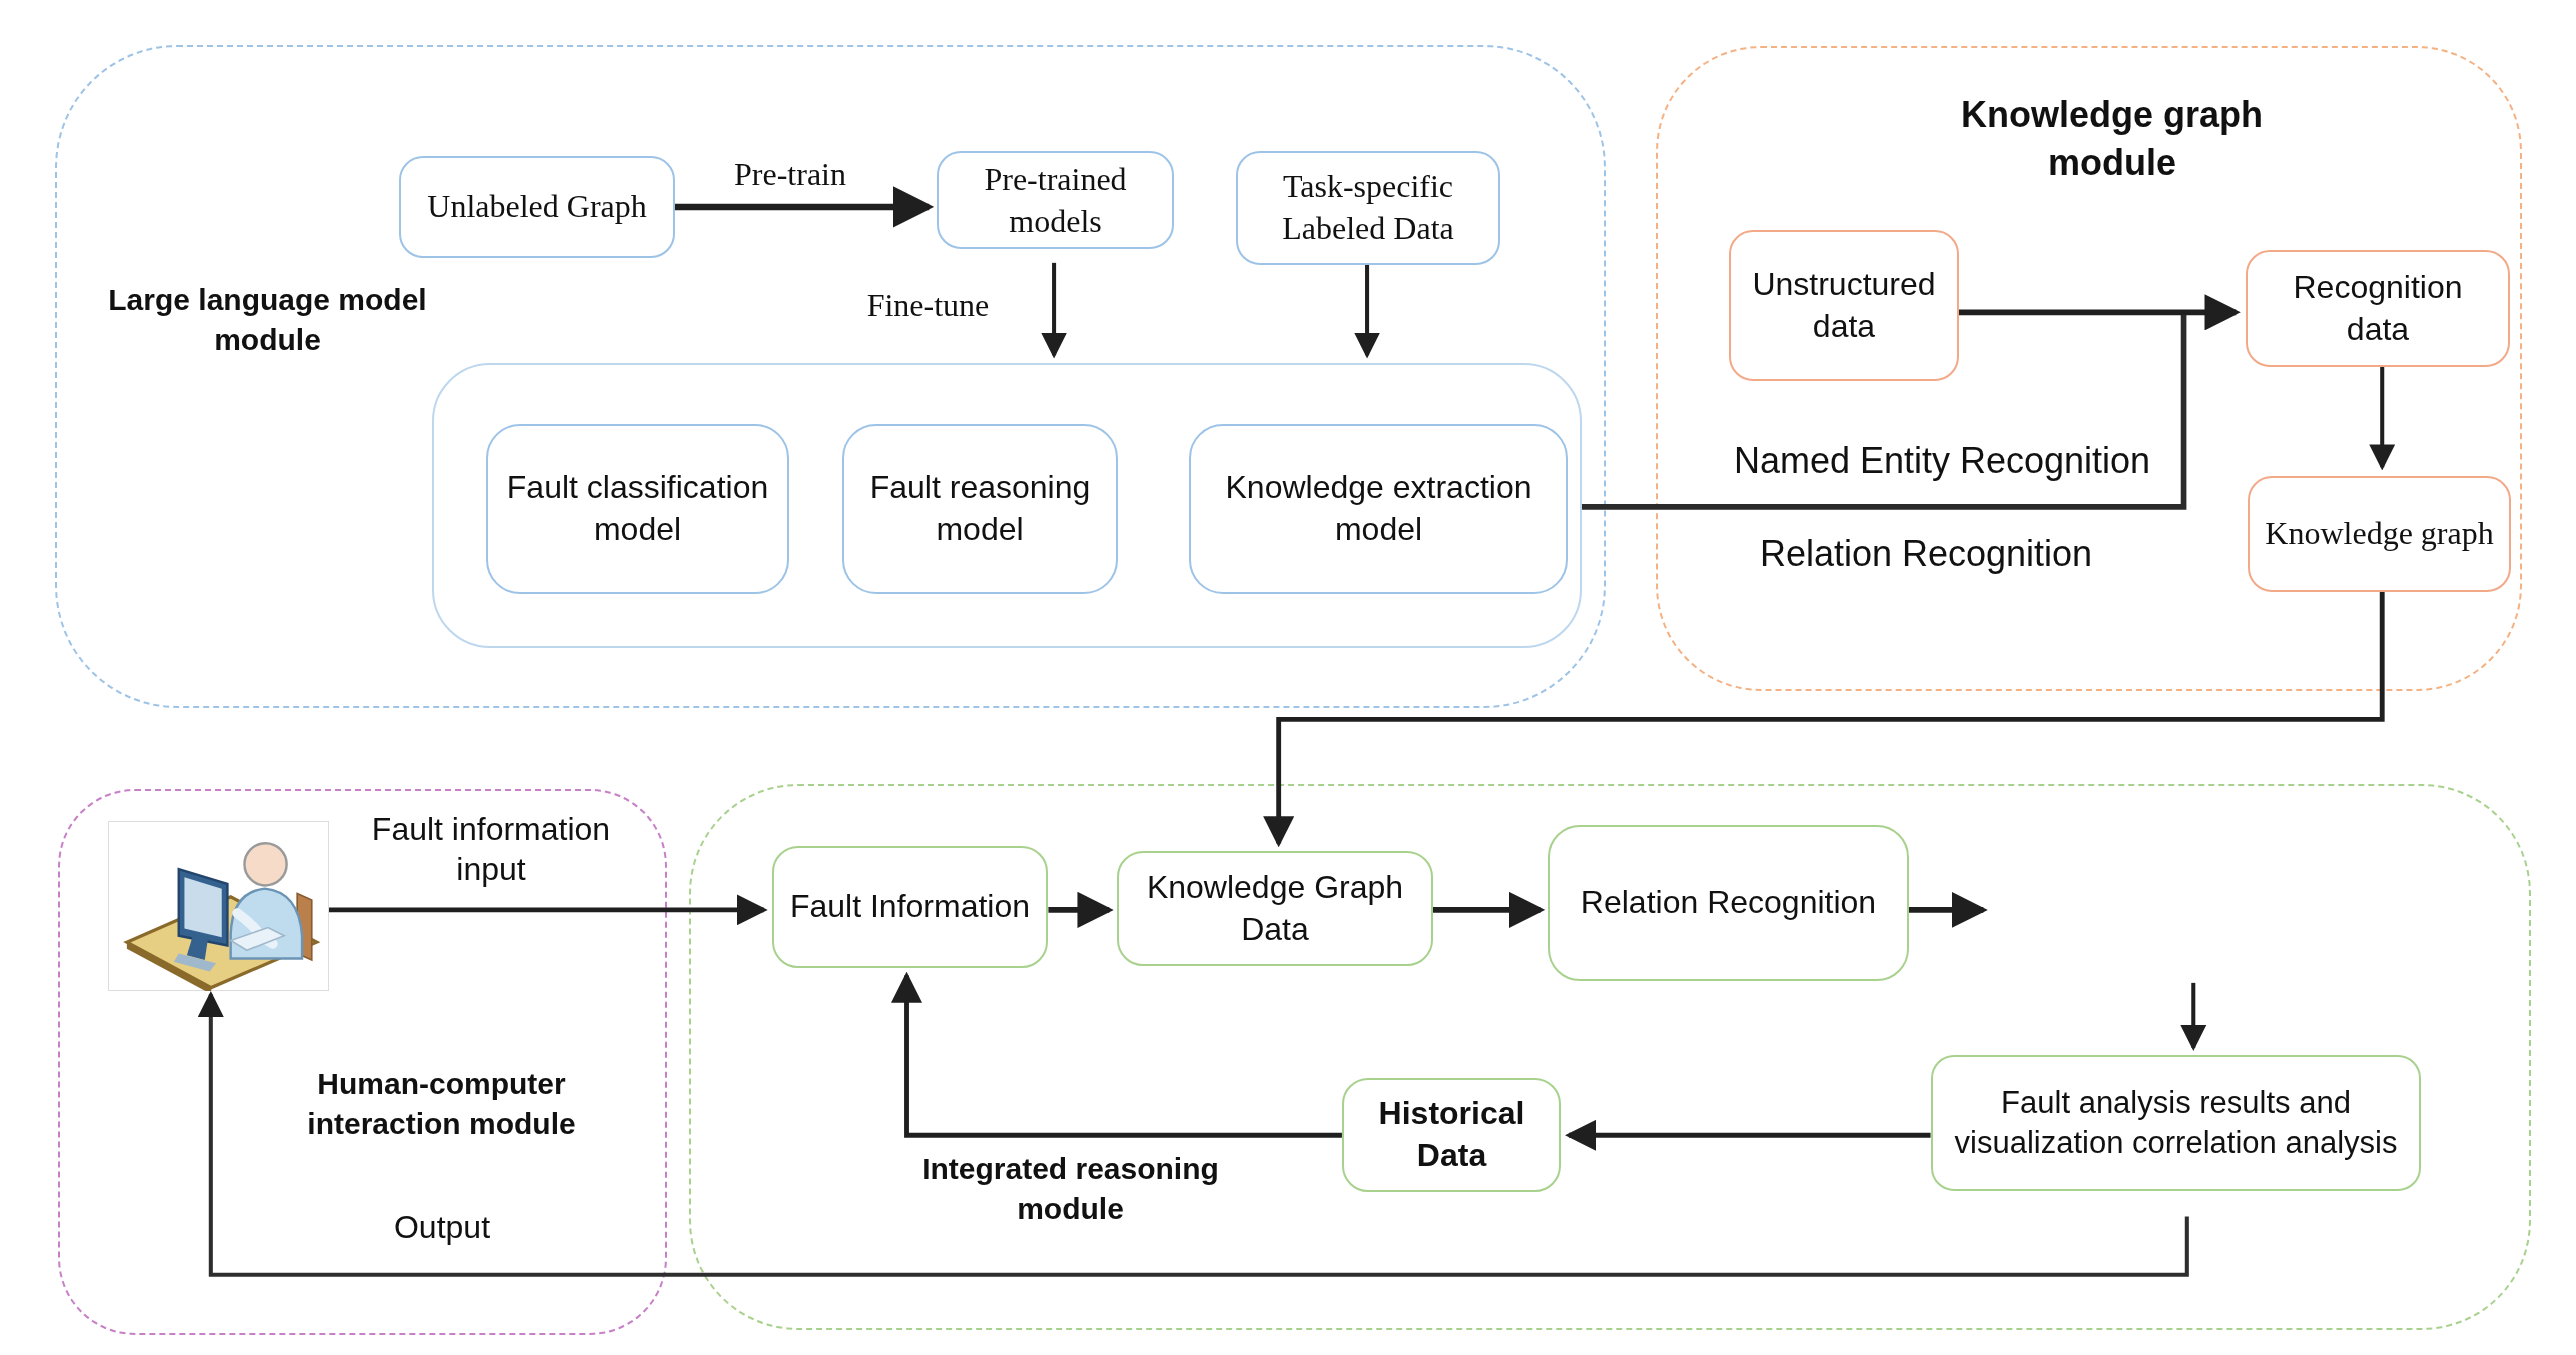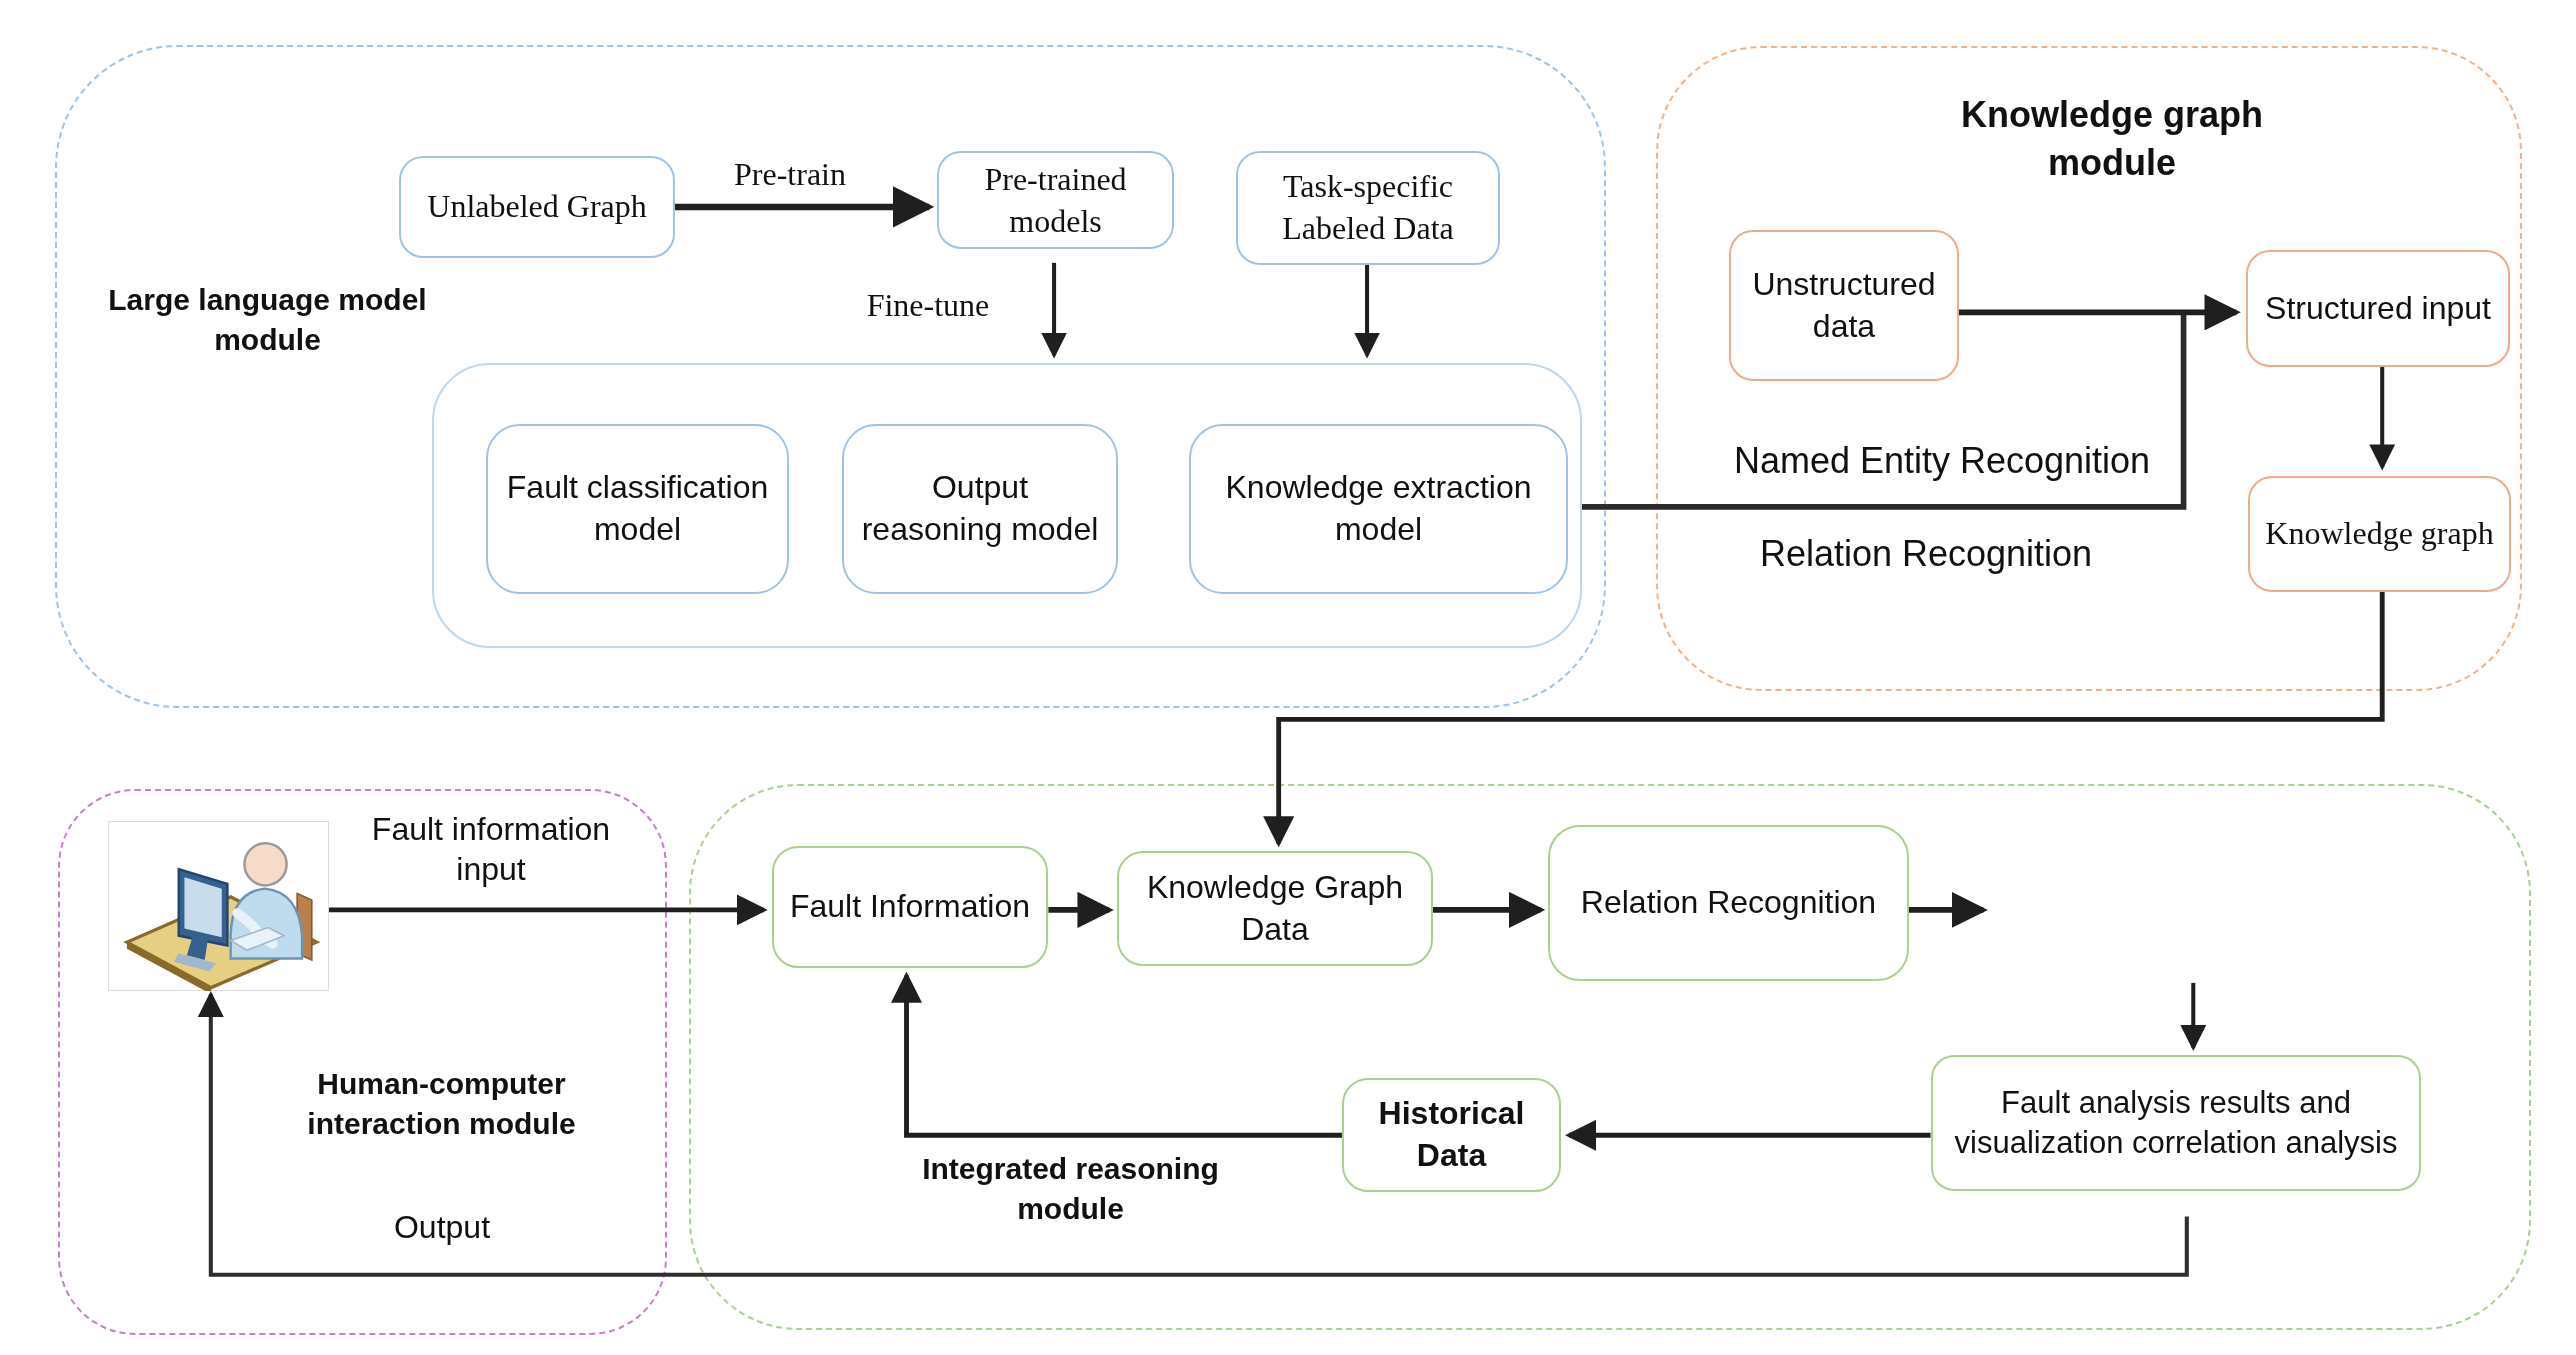--- a/index.html
+++ b/index.html
@@ -87,38 +87,38 @@
 
   <div class="flabel serif" style="left:839px;top:285px;width:178px;"><span>Fine-tune</span></div>
 
   <div class="box b-blue-big" style="left:432px;top:363px;width:1150px;height:285px;background:#ffffff;"></div>
 
   <div class="box b-blue" style="left:486px;top:424px;width:303px;height:170px;border-radius:34px;">
       <span>Fault classification model</span>
     </div>
 
   <div class="box b-blue" style="left:842px;top:424px;width:276px;height:170px;border-radius:34px;">
-      <span>Output reasoning model</span>
+      <span>Fault reasoning model</span>
     </div>
 
   <div class="box b-blue" style="left:1189px;top:424px;width:379px;height:170px;border-radius:34px;">
       <span>Knowledge extraction model</span>
     </div>
 
   <div class="module-title biglabel" style="left:1905px;top:91px;width:414px;">
     <div>Knowledge graph</div>
     <div>module</div>
   </div>
 
   <div class="box b-orange" style="left:1729px;top:230px;width:230px;height:151px;">
       <span>Unstructured data</span>
     </div>
 
   <div class="box b-orange" style="left:2246px;top:250px;width:264px;height:117px;">
-      <span>Structured input</span>
+      <span>Recognition data</span>
     </div>
 
   <div class="flabel biglabel" style="left:1711px;top:438px;width:462px;"><span>Named Entity Recognition</span></div>
 
   <div class="flabel biglabel" style="left:1711px;top:531px;width:430px;"><span>Relation Recognition</span></div>
 
   <div class="box b-orange serif" style="left:2248px;top:476px;width:263px;height:116px;">
       <span>Knowledge graph</span>
     </div>
 

